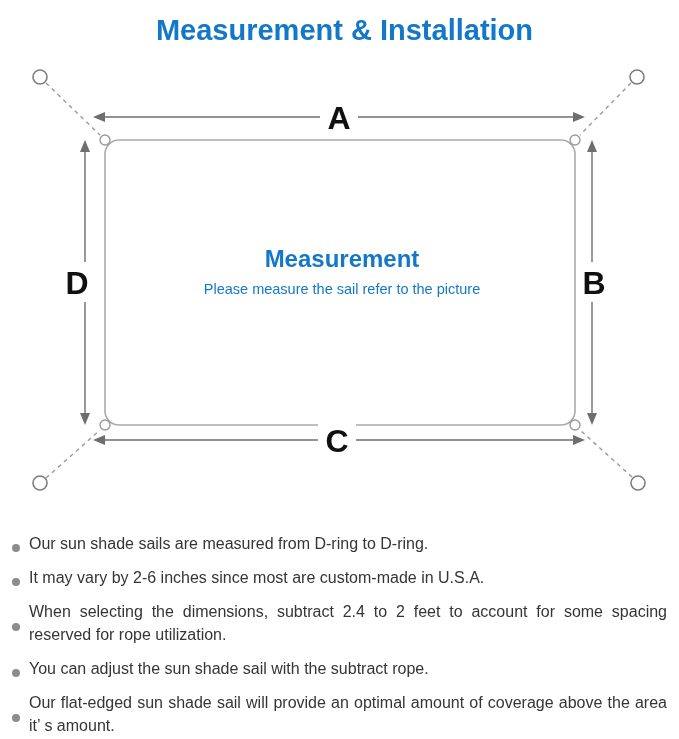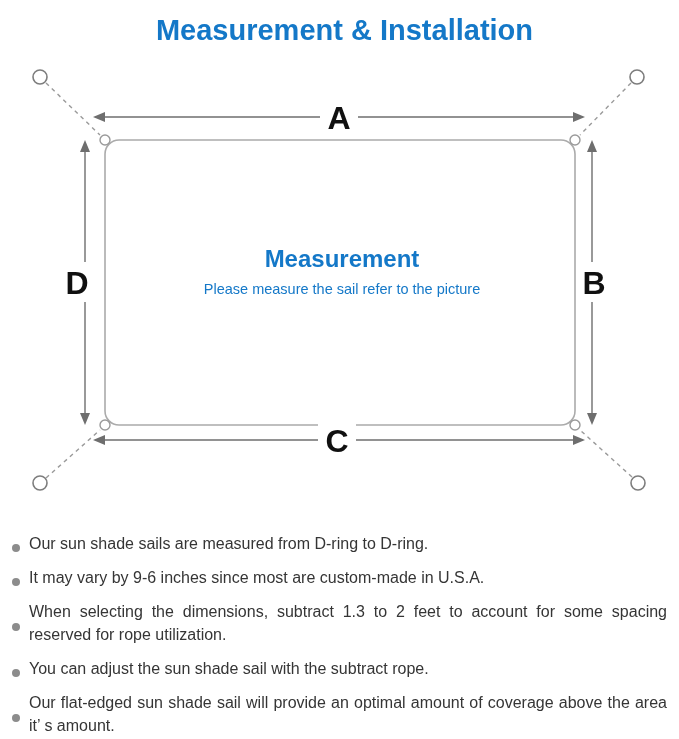--- a/index.html
+++ b/index.html
@@ -118,25 +118,25 @@
   </svg>
 </div>
 
 <div class="bullets">
   <div class="bullet-item">
     <span class="bullet-dot"></span>
     <span class="bullet-text">Our sun shade sails are measured from D-ring to D-ring.</span>
   </div>
   <div class="bullet-item">
     <span class="bullet-dot"></span>
-    <span class="bullet-text">It may vary by 9-6 inches since most are custom-made in U.S.A.</span>
+    <span class="bullet-text">It may vary by 2-6 inches since most are custom-made in U.S.A.</span>
   </div>
   <div class="bullet-item">
     <span class="bullet-dot"></span>
-    <span class="bullet-text">When selecting the dimensions, subtract 1.3 to 2 feet to account for some spacing reserved for rope utilization.</span>
+    <span class="bullet-text">When selecting the dimensions, subtract 2.4 to 2 feet to account for some spacing reserved for rope utilization.</span>
   </div>
   <div class="bullet-item">
     <span class="bullet-dot"></span>
     <span class="bullet-text">You can adjust the sun shade sail with the subtract rope.</span>
   </div>
   <div class="bullet-item">
     <span class="bullet-dot"></span>
     <span class="bullet-text">Our flat-edged sun shade sail will provide an optimal amount of coverage above the area it’ s amount.</span>
   </div>
 </div>

